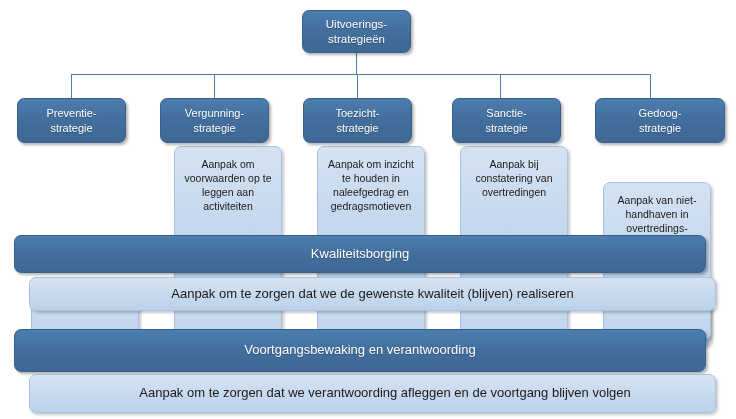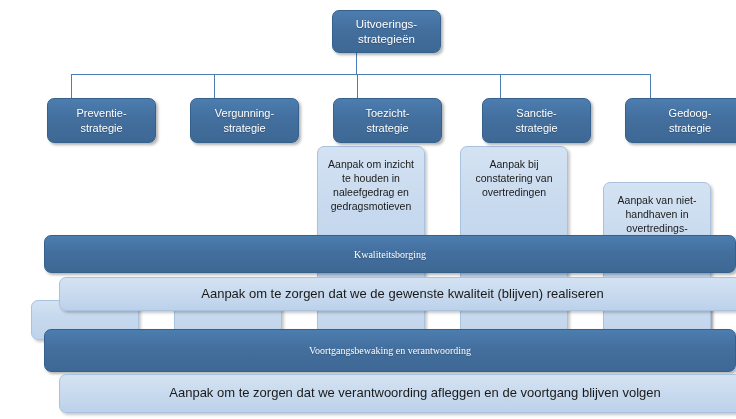--- a/index.html
+++ b/index.html
@@ -19,21 +19,20 @@
   
   .node{
     position:absolute;
     box-sizing:border-box;
     border-radius:7px;
     display:flex;
     align-items:center;
     justify-content:center;
     text-align:center;
     line-height:1.30;
-    margin-left:30px;
   }
 
   
   .dark{
     background:linear-gradient(to bottom,#4C7DAF 0%,#436F9E 45%,#3E6894 100%);
     border:1px solid #35618C;
     color:#ffffff;
     box-shadow:2px 2px 3px rgba(0,0,0,0.30);
     text-shadow:0 1px 1px rgba(0,0,0,0.25);
   }
@@ -58,28 +57,31 @@
     text-align:center;
     font-size:10.5px;
     line-height:1.34;
     color:#1a1a1a;
     padding:0 6px;
     box-sizing:border-box;
   }
 
   .root{font-size:11.5px;}
   .colhead{font-size:11px;}
-  .bandtitle{font-size:10px;font-family:Liberation Serif, serif;}
+  .bandtitle{font-size:13px;}
   .banddesc{font-size:13px;color:#1a1a1a;text-align:center;}
 </style>
 </head>
 <body>
 
 <div id="stage">
 
+  <div class="colpanel" style="left:174px;top:146px;width:108px;height:164px;">
+    <div class="ptext">Aanpak om voorwaarden op te leggen aan activiteiten</div>
+  </div>
   <div class="colpanel" style="left:317px;top:146px;width:108px;height:164px;">
     <div class="ptext">Aanpak om inzicht te houden in naleefgedrag en gedragsmotieven</div>
   </div>
   <div class="colpanel" style="left:460px;top:146px;width:108px;height:164px;">
     <div class="ptext">Aanpak bij constatering van overtredingen</div>
   </div>
   <div class="colpanel" style="left:603px;top:146px;width:108px;height:164px;margin-top:36px;">
     <div class="ptext">Aanpak van niet-handhaven in overtredings-situaties</div>
   </div>
 

